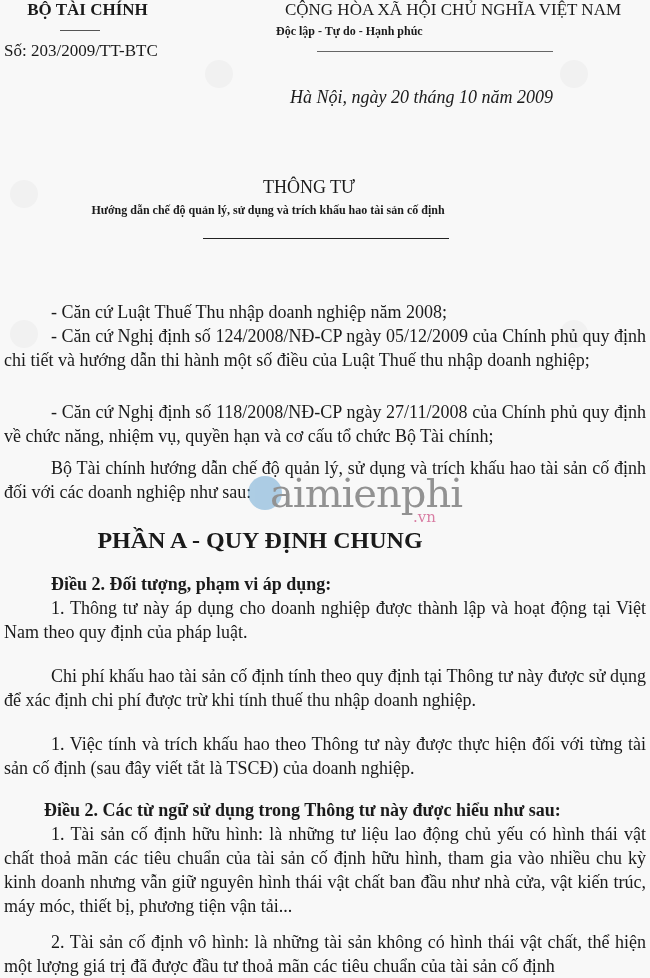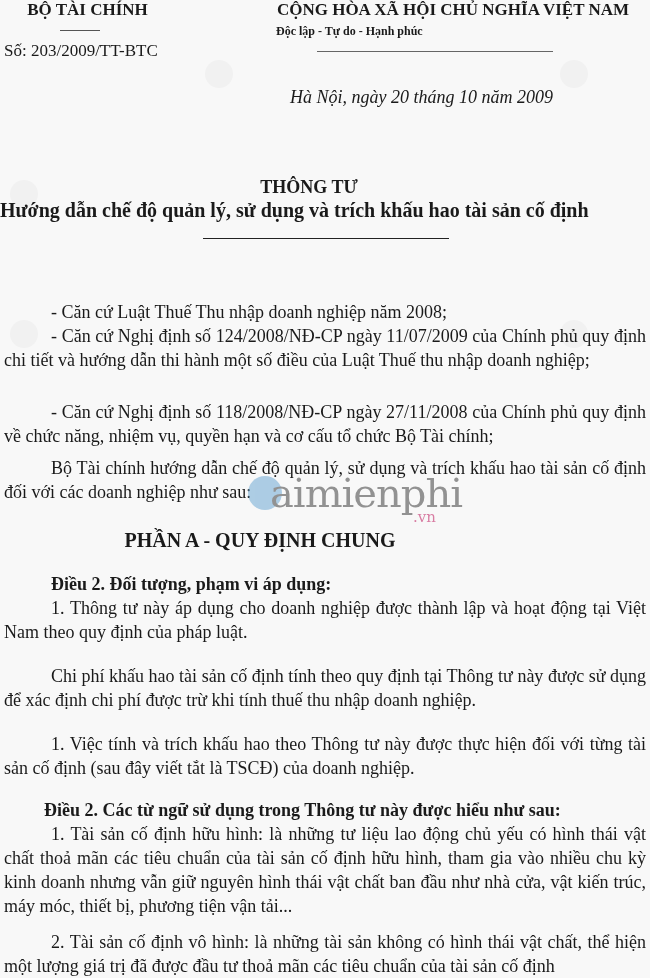--- a/index.html
+++ b/index.html
@@ -28,58 +28,58 @@
       text-align: center; font-size: 17px; font-weight: bold; line-height: 20px; font-family: Liberation Serif, serif;
     }
     .hdr-left-rule {
       left: 60px; top: 30px; width: 40px; height: 1px; background: #555;
     }
     .hdr-left-num {
       left: 4px; top: 40px; font-size: 17px; line-height: 22px;
     }
     .hdr-right-title {
       left: 258px; top: 0px; width: 390px; text-align: center;
-      font-size: 17px; font-weight: bold; line-height: 20px;
+      font-size: 17px; font-weight: normal; line-height: 20px;
     }
     .hdr-right-motto {
       left: 276px; top: 20px; width: 390px; text-align: left;
       font-size: 12px; font-weight: bold; line-height: 22px;
     }
     .hdr-right-rule {
       left: 317px; top: 51px; width: 236px; height: 1px; background: #666;
     }
     .date-line {
       left: 290px; top: 86px; font-size: 18px; font-style: italic; line-height: 22px;
     }
     .doc-type {
       left: 0; width: 618px; top: 176px; text-align: center;
-      font-size: 18px; font-weight: bold; line-height: 22px;
+      font-size: 18px; font-weight: normal; line-height: 22px;
     }
     .doc-subject {
-      left: 0; width: 536px; top: 199px; 
-      font-size: 20px; font-weight: bold; line-height: 22px;
+      left: 0; width: 536px; top: 199px; text-align: center;
+      font-size: 12px; font-weight: bold; line-height: 22px;
     }
     .title-rule {
       left: 203px; top: 238px; width: 246px; height: 1px; background: #222;
     }
 
     .para {
       position: absolute;
       left: 4px;
       width: 642px;
       font-size: 18px;
       line-height: 24px;
       text-align: justify;
       text-align-last: left;
     }
     .para.indent { text-indent: 47px; }
 
     .section-head {
       position: absolute; left: 0; width: 520px; text-align: center;
-      font-size: 20px; font-weight: bold; line-height: 24px;
+      font-size: 24px; font-weight: bold; line-height: 24px;
     }
     .article-head {
       position: absolute; left: 51px; font-size: 18px; font-weight: bold; line-height: 24px;
       white-space: nowrap;
     }
 
     
     .wm {
       position: absolute;
       left: 248px; top: 470px;
@@ -128,21 +128,21 @@
   <div class="abs hdr-right-motto">Độc lập - Tự do - Hạnh phúc</div>
   <div class="abs hdr-right-rule"></div>
 
   <div class="abs date-line">Hà Nội, ngày 20 tháng 10 năm 2009</div>
 
   <div class="abs doc-type">THÔNG TƯ</div>
   <div class="abs doc-subject">Hướng dẫn chế độ quản lý, sử dụng và trích khấu hao tài sản cố định</div>
   <div class="abs title-rule"></div>
 
   <div class="para indent" style="top:300px;">- Căn cứ Luật Thuế Thu nhập doanh nghiệp năm 2008;</div>
-  <div class="para indent" style="top:324px;">- Căn cứ Nghị định số 124/2008/NĐ-CP ngày 11/07/2009 của Chính phủ quy định chi tiết và hướng dẫn thi hành một số điều của Luật Thuế thu nhập doanh nghiệp;</div>
+  <div class="para indent" style="top:324px;">- Căn cứ Nghị định số 124/2008/NĐ-CP ngày 05/12/2009 của Chính phủ quy định chi tiết và hướng dẫn thi hành một số điều của Luật Thuế thu nhập doanh nghiệp;</div>
   <div class="para indent" style="top:400px;">- Căn cứ Nghị định số 118/2008/NĐ-CP ngày 27/11/2008 của Chính phủ quy định về chức năng, nhiệm vụ, quyền hạn và cơ cấu tổ chức Bộ Tài chính;</div>
   <div class="para indent" style="top:456px;">Bộ Tài chính hướng dẫn chế độ quản lý, sử dụng và trích khấu hao tài sản cố định đối với các doanh nghiệp như sau:</div>
 
   <div class="wm">
     <div class="wm-logo"></div>
     <div class="wm-text">aimienphi</div>
     <div class="wm-vn">.vn</div>
   </div>
 
   <div class="section-head" style="top:528px;">PHẦN A - QUY ĐỊNH CHUNG</div>

